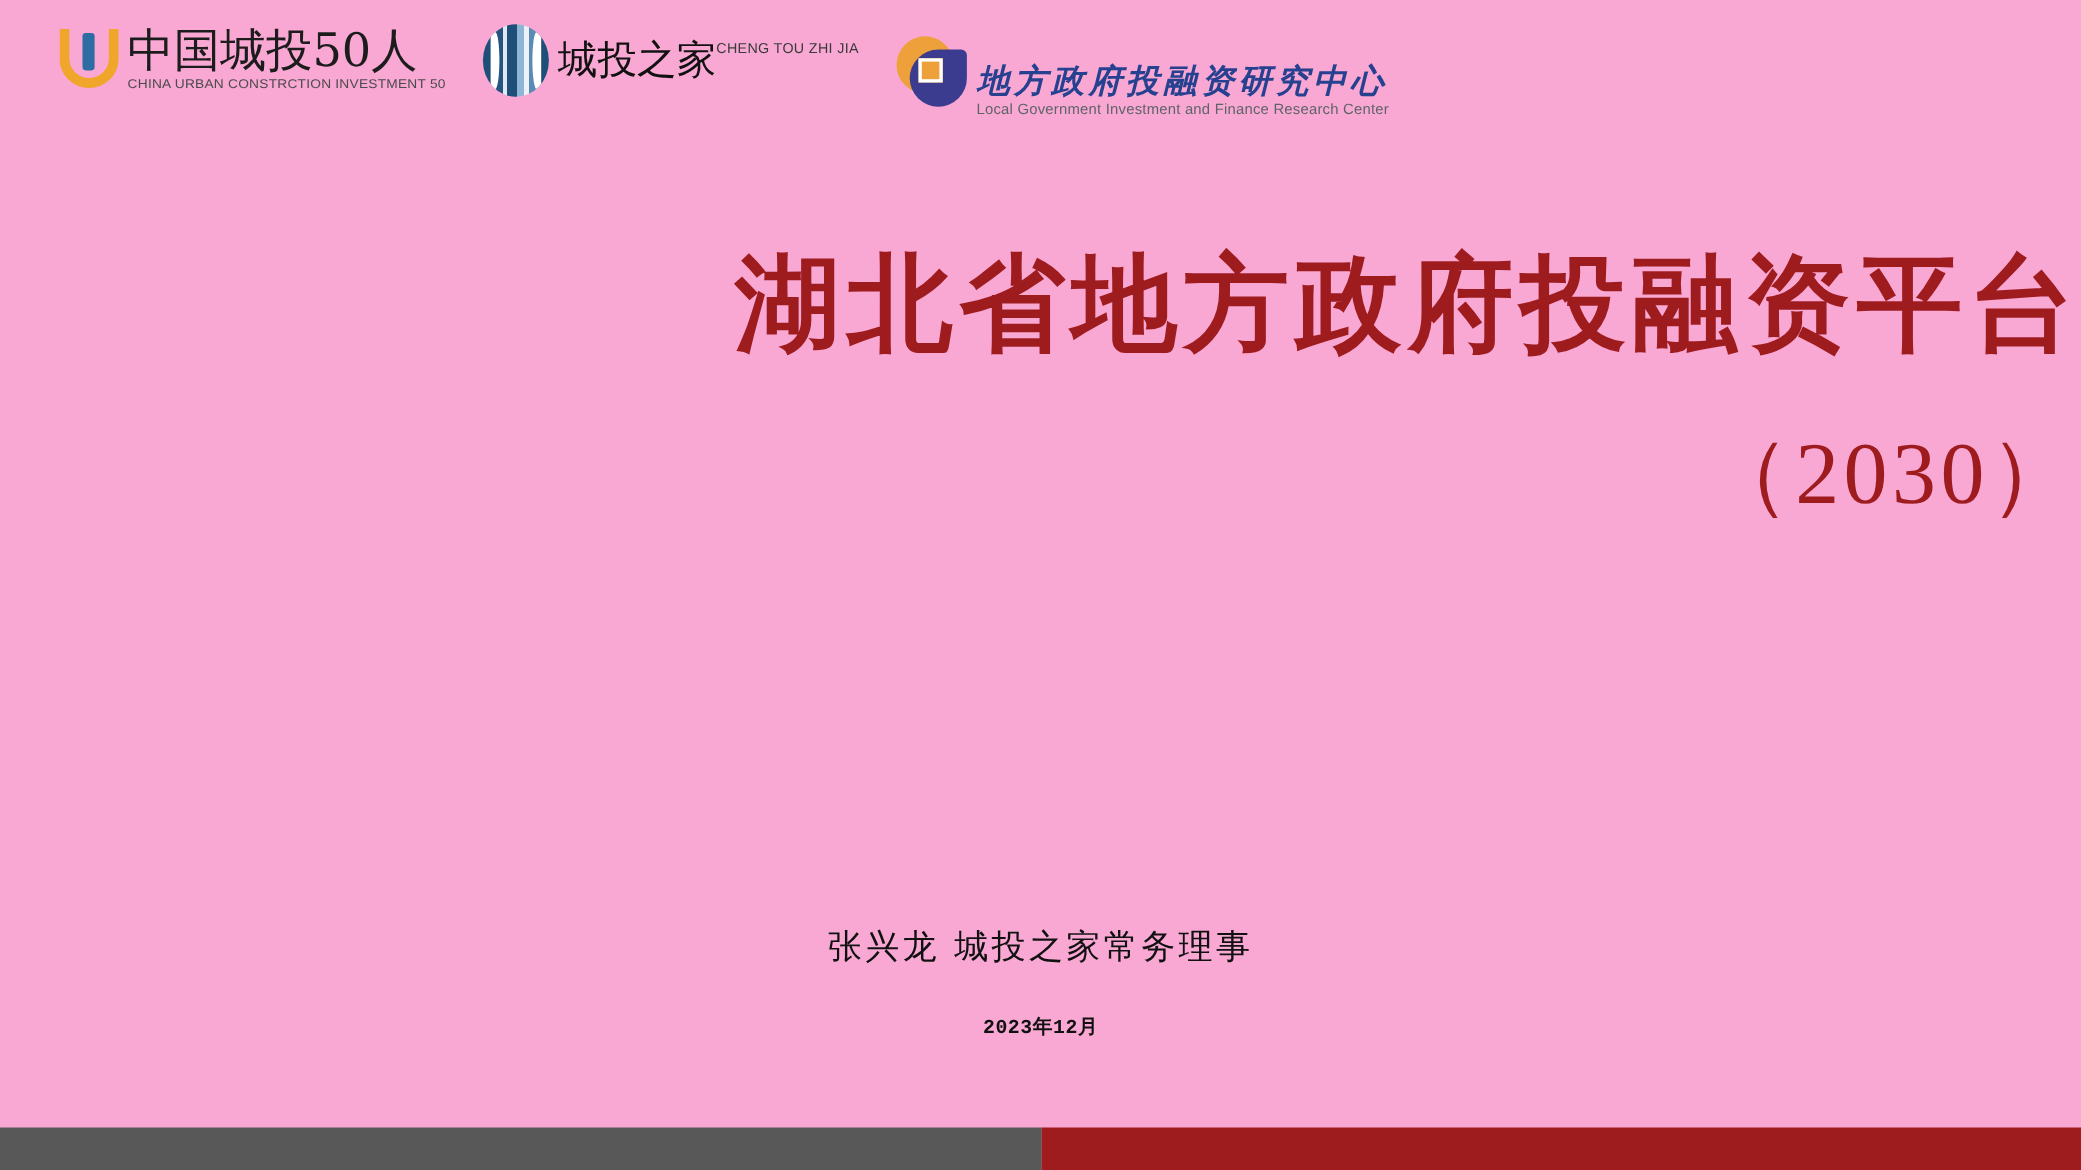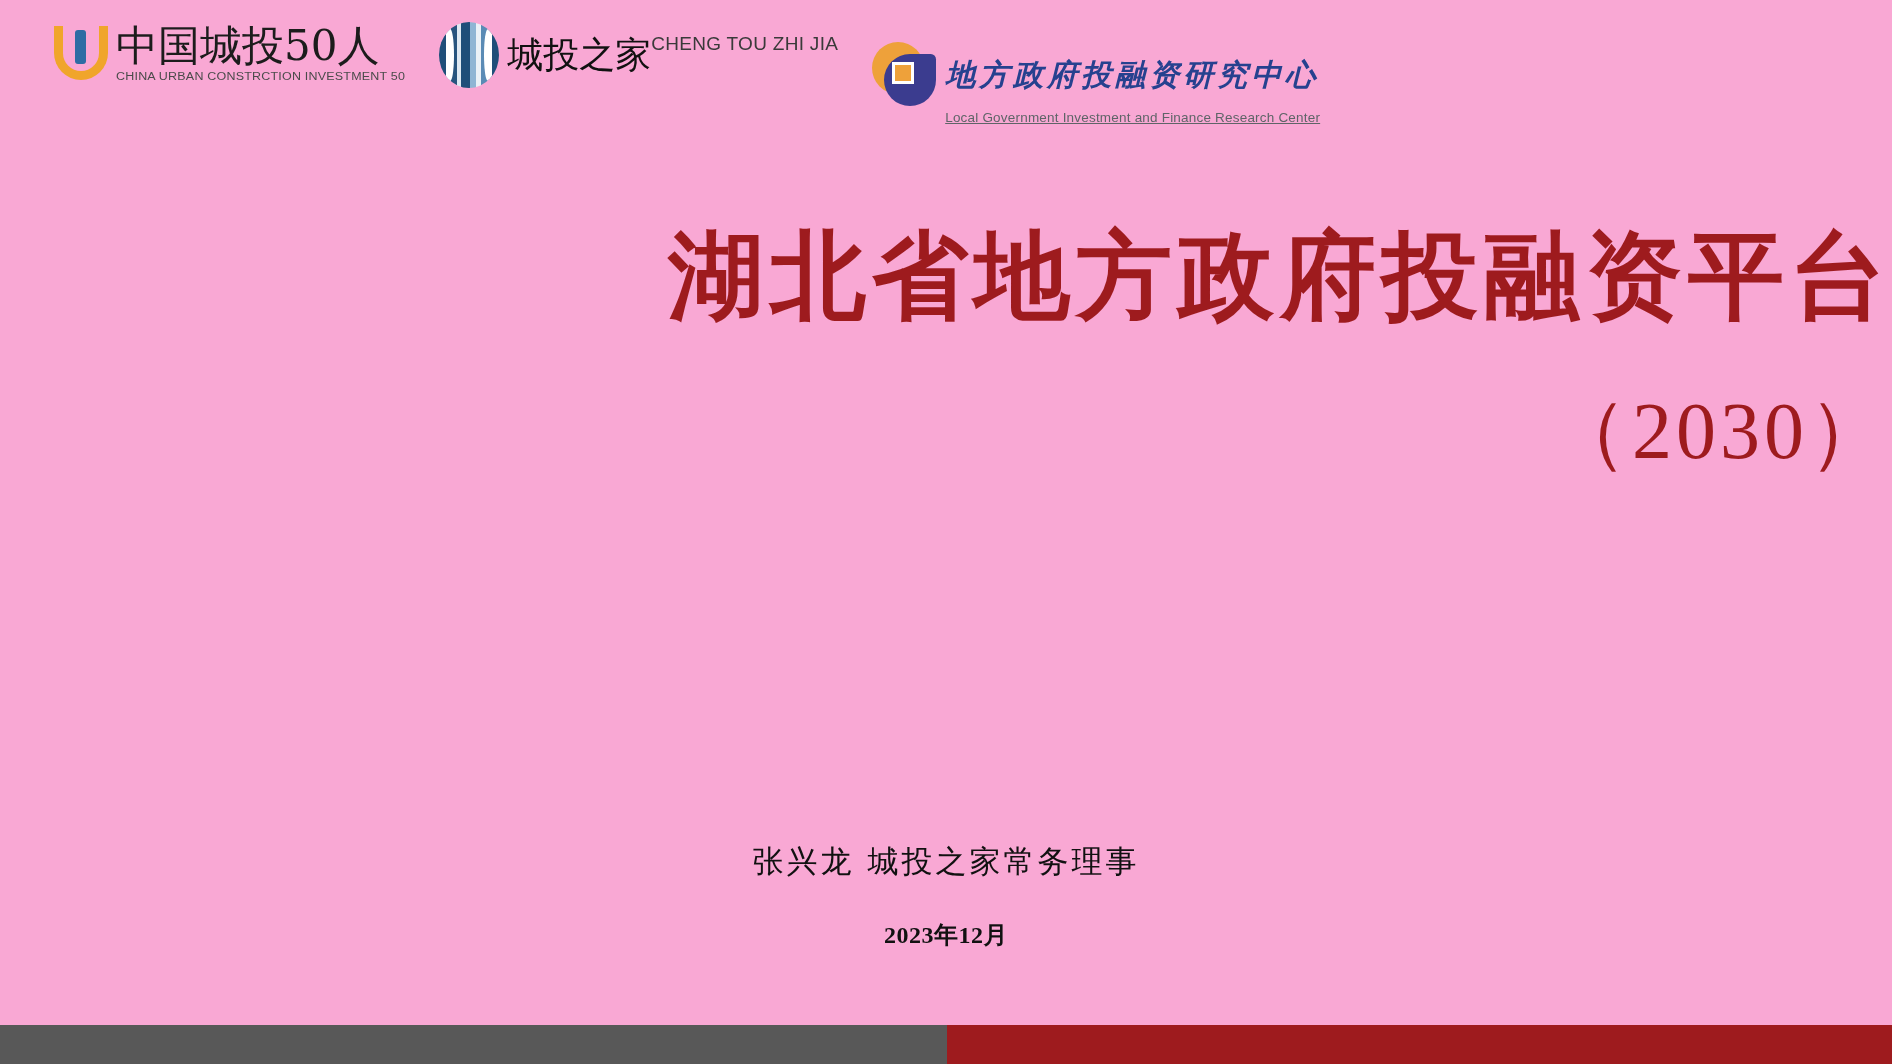--- a/index.html
+++ b/index.html
@@ -124,21 +124,21 @@
   }
   .logo2 .cn {
     font-family: "DejaVu Serif", "Liberation Serif", serif;
     font-size: 36px;
     line-height: 40px;
     color: #111111;
     white-space: nowrap;
   }
   .logo2 .en {
     font-family: "Liberation Sans", sans-serif;
-    font-size: 19px;
+    font-size: 13px;
     line-height: 15px;
     color: #3a3a3a;
     letter-spacing: 0.3px;
     white-space: nowrap;
     margin-top: 1px;
   }
 
   
   .logo3 .mark {
     width: 64px;
@@ -187,22 +187,21 @@
     white-space: nowrap;
     margin-top: 36px;
   }
   .logo3 .en {
     font-family: "Liberation Sans", sans-serif;
     font-size: 13.5px;
     line-height: 16px;
     color: #5f6468;
     letter-spacing: 0.2px;
     white-space: nowrap;
-    margin-top: 18px;
-    text-decoration: underline;
+    margin-top: 0;
   }
 
   
   .title-block {
     position: absolute;
     left: 0;
     right: 0;
     top: 196px;
     text-align: right;
   }
@@ -234,23 +233,23 @@
   }
   .byline {
     font-family: "DejaVu Serif", "Liberation Serif", serif;
     font-size: 31px;
     line-height: 46px;
     color: #111111;
     letter-spacing: 3px;
     white-space: nowrap;
   }
   .date {
-    font-family: Liberation Serif, serif;
+    font-family: Liberation Mono, monospace;
     font-weight: bold;
-    font-size: 24px;
+    font-size: 18px;
     line-height: 38px;
     color: #111111;
     letter-spacing: 0.5px;
     margin-top: 32px;
     white-space: nowrap;
   }
 
   
   .footer-bar {
     position: absolute;

